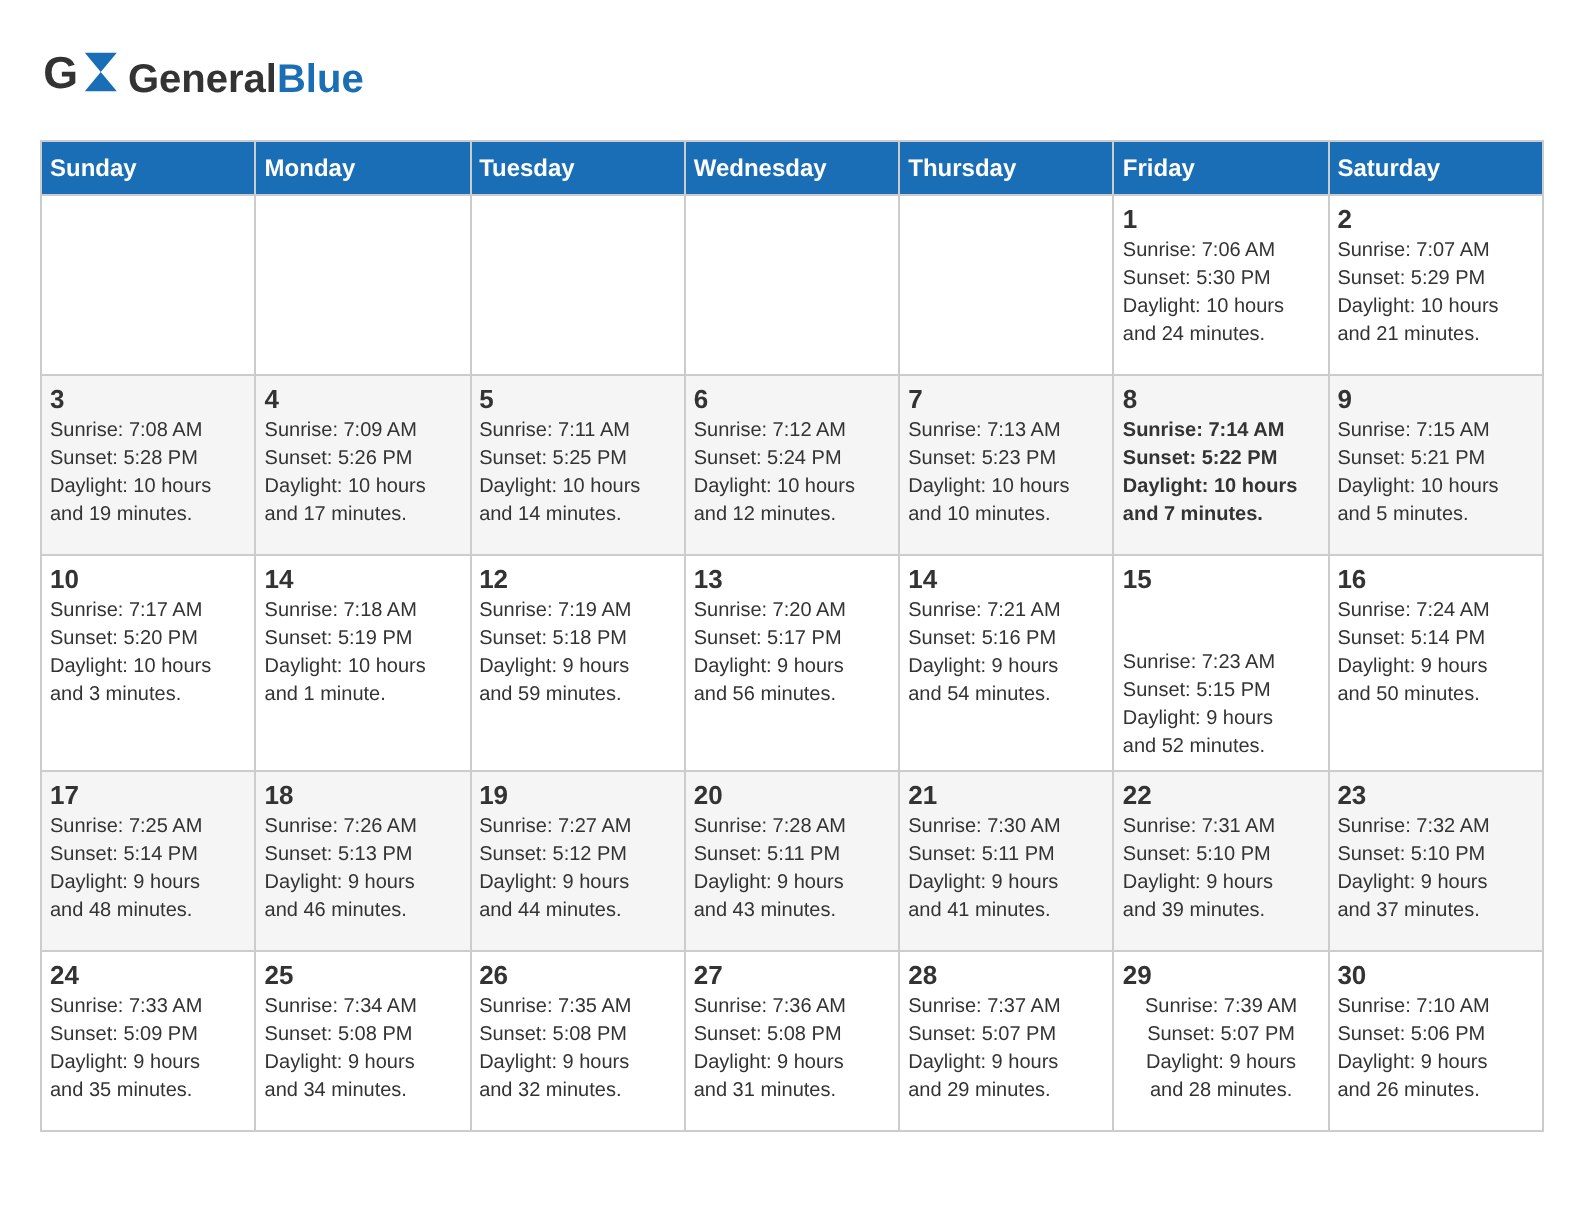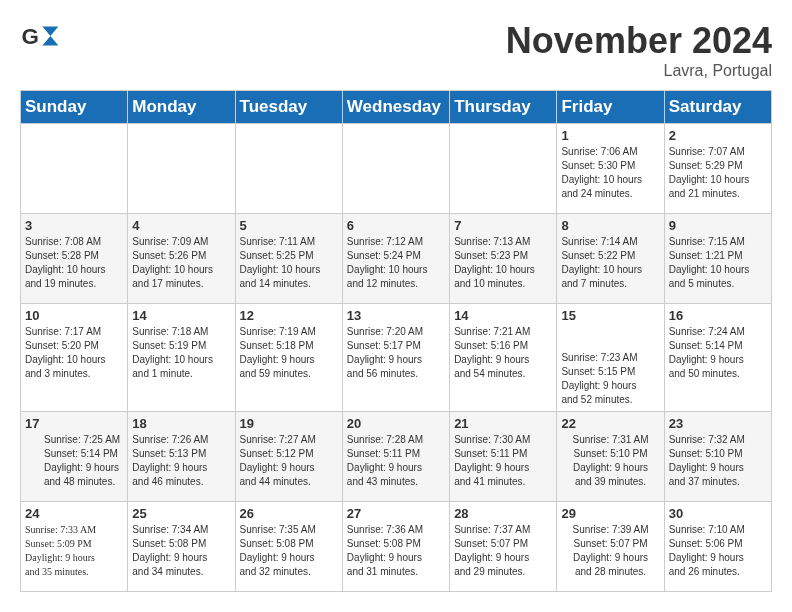--- a/index.html
+++ b/index.html
@@ -39,21 +39,21 @@
     }
     table {
       width: 100%;
       border-collapse: collapse;
       table-layout: fixed;
     }
     thead th {
       background-color: #1a6eb5;
       color: #fff;
       padding: 6px 4px;
-      font-size: 17px;
+      font-size: 12px;
       text-align: left;
       border: 1px solid #ccc;
     }
     tbody td {
       border: 1px solid #ccc;
       vertical-align: top;
       padding: 4px;
       font-size: 10.5px;
       color: #333;
       height: 90px;
@@ -80,24 +80,25 @@
 </head>
 <body>
 
 <div class="header">
   <div class="logo">
     <svg class="logo-icon" viewBox="0 0 50 50">
       <text x="2" y="30" font-size="28" font-weight="bold" fill="#333" font-family="Arial">G</text>
 
       <polygon points="28,8 48,8 38,20 48,32 28,32 38,20" fill="#1a6eb5"></polygon>
     </svg>
-  </div>
-  <div class="title-block">
-    <div class="month-title">November 2024</div>
-    <div class="location">Lavra, Portugal</div>
+    <div>
+      <div style="font-size:20px;font-weight:bold;line-height:1.1;">
+        <span style="color:#333;">General</span><span style="color:#1a6eb5;">Blue</span>
+      </div>
+    </div>
   </div>
 </div>
 
 <table>
   <thead>
     <tr>
     <th>Sunday</th>
         <th>Monday</th>
         <th>Tuesday</th>
         <th>Wednesday</th>
@@ -159,29 +160,29 @@
         </td>
         <td>
           <span class="day-num">7</span>
           <div class="day-info" style="white-space: pre-line;">Sunrise: 7:13 AM
 Sunset: 5:23 PM
 Daylight: 10 hours
 and 10 minutes.</div>
         </td>
         <td>
           <span class="day-num">8</span>
-          <div class="day-info" style="white-space: pre-line;">Sunrise: 7:14 AM
+          <div class="day-info" style="white-space: pre-line; font-weight: bold;">Sunrise: 7:14 AM
 Sunset: 5:22 PM
 Daylight: 10 hours
 and 7 minutes.</div>
         </td>
         <td>
           <span class="day-num">9</span>
           <div class="day-info" style="white-space: pre-line;">Sunrise: 7:15 AM
-Sunset: 1:21 PM
+Sunset: 5:21 PM
 Daylight: 10 hours
 and 5 minutes.</div>
         </td>
       </tr>
       <tr>
         <td>
           <span class="day-num">10</span>
           <div class="day-info" style="white-space: pre-line;">Sunrise: 7:17 AM
 Sunset: 5:20 PM
 Daylight: 10 hours
@@ -226,21 +227,21 @@
           <span class="day-num">16</span>
           <div class="day-info" style="white-space: pre-line;">Sunrise: 7:24 AM
 Sunset: 5:14 PM
 Daylight: 9 hours
 and 50 minutes.</div>
         </td>
       </tr>
       <tr>
         <td>
           <span class="day-num">17</span>
-          <div class="day-info" style="white-space: pre-line; margin-left: 19px;">Sunrise: 7:25 AM
+          <div class="day-info" style="white-space: pre-line;">Sunrise: 7:25 AM
 Sunset: 5:14 PM
 Daylight: 9 hours
 and 48 minutes.</div>
         </td>
         <td>
           <span class="day-num">18</span>
           <div class="day-info" style="white-space: pre-line;">Sunrise: 7:26 AM
 Sunset: 5:13 PM
 Daylight: 9 hours
 and 46 minutes.</div>
@@ -261,37 +262,37 @@
         </td>
         <td>
           <span class="day-num">21</span>
           <div class="day-info" style="white-space: pre-line;">Sunrise: 7:30 AM
 Sunset: 5:11 PM
 Daylight: 9 hours
 and 41 minutes.</div>
         </td>
         <td>
           <span class="day-num">22</span>
-          <div class="day-info" style="white-space: pre-line; text-align: center;">Sunrise: 7:31 AM
+          <div class="day-info" style="white-space: pre-line;">Sunrise: 7:31 AM
 Sunset: 5:10 PM
 Daylight: 9 hours
 and 39 minutes.</div>
         </td>
         <td>
           <span class="day-num">23</span>
           <div class="day-info" style="white-space: pre-line;">Sunrise: 7:32 AM
 Sunset: 5:10 PM
 Daylight: 9 hours
 and 37 minutes.</div>
         </td>
       </tr>
       <tr>
         <td>
           <span class="day-num">24</span>
-          <div class="day-info" style="white-space: pre-line; font-family: Liberation Serif, serif;">Sunrise: 7:33 AM
+          <div class="day-info" style="white-space: pre-line;">Sunrise: 7:33 AM
 Sunset: 5:09 PM
 Daylight: 9 hours
 and 35 minutes.</div>
         </td>
         <td>
           <span class="day-num">25</span>
           <div class="day-info" style="white-space: pre-line;">Sunrise: 7:34 AM
 Sunset: 5:08 PM
 Daylight: 9 hours
 and 34 minutes.</div>

